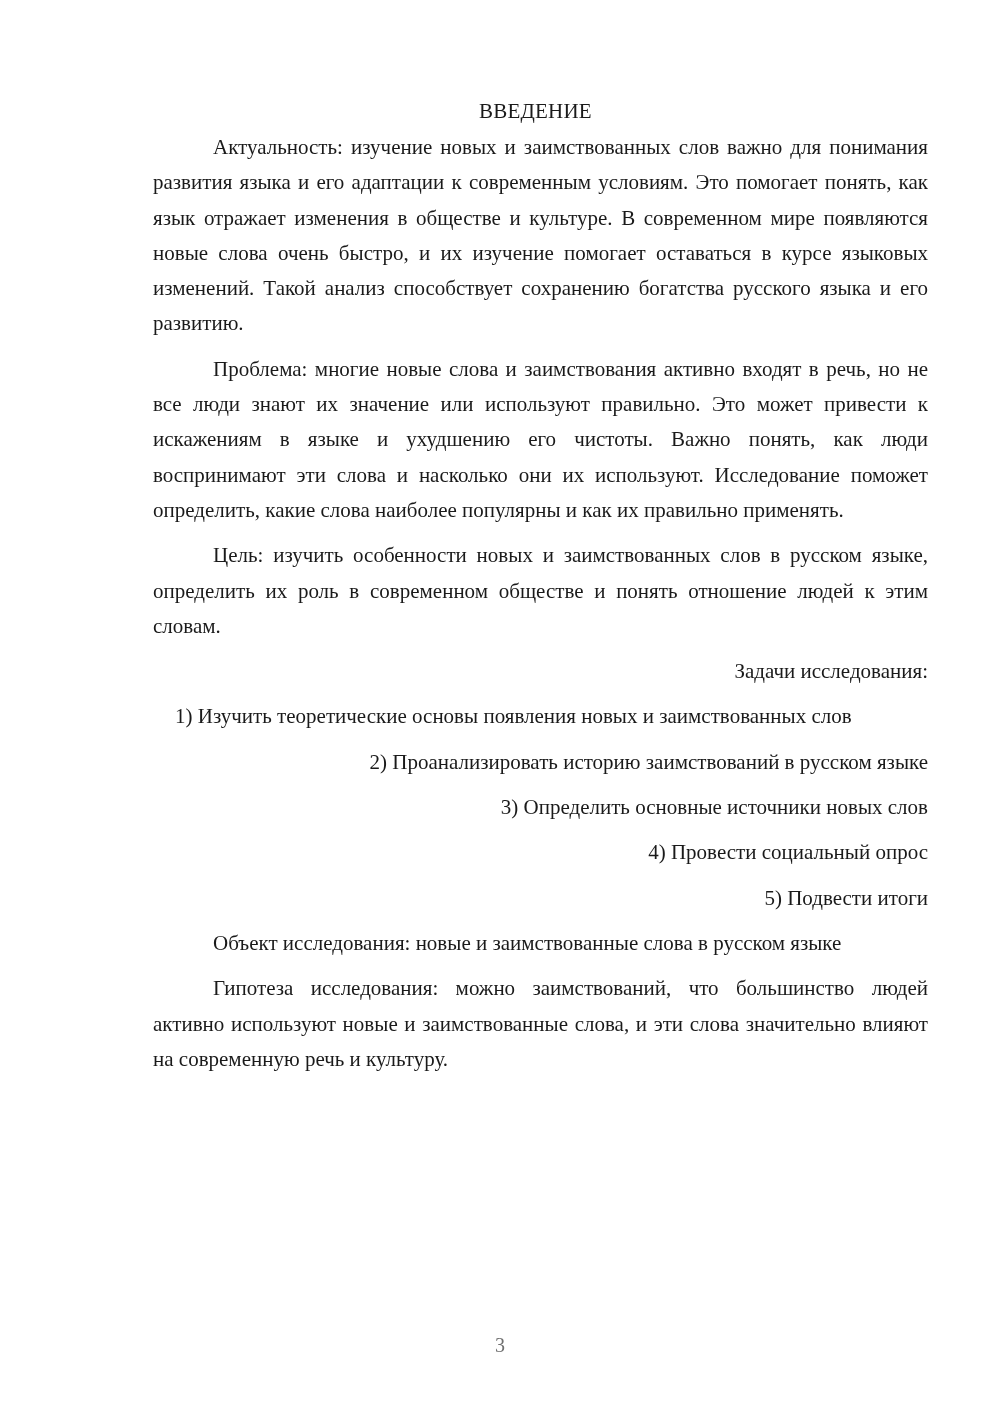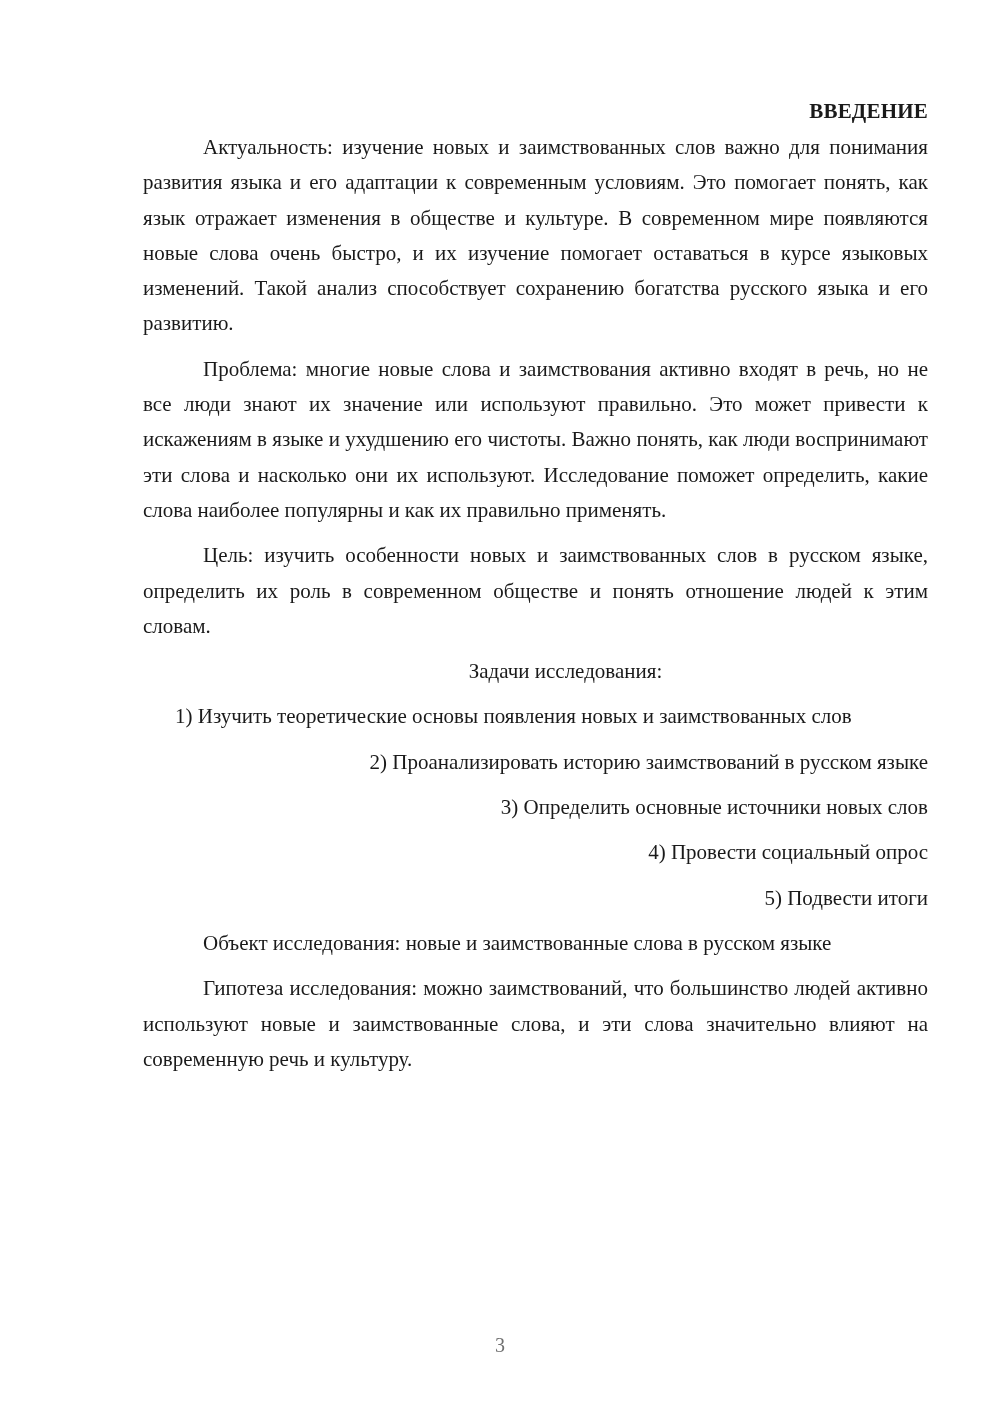--- a/index.html
+++ b/index.html
@@ -15,36 +15,36 @@
       font-family: "Liberation Serif", "DejaVu Serif", serif;
       color: #1a1a1a;
     }
     .page {
       position: absolute;
       left: 143px;
       top: 96px;
       width: 785px;
     }
     .title {
-      text-align: right;
-      font-weight: bold;
+      text-align: center;
+      font-weight: normal;
       font-size: 21px;
       line-height: 30px;
       margin: 0 0 4px 0;
       letter-spacing: 0.2px;
     }
     .para {
       font-size: 21px;
       line-height: 35.3px;
       text-align: justify;
       text-indent: 60px;
-      margin: 0 0 10px 0;
+      margin: 0 0 10px 10px;
     }
     .para.left {
-      text-align: center;
+      text-align: right;
     }
     .task {
       font-size: 21px;
       line-height: 35.3px;
       text-align: justify;
       text-indent: 32px;
       margin: 0 0 10px 0;
     }
     .task.left {
       text-align: right;

